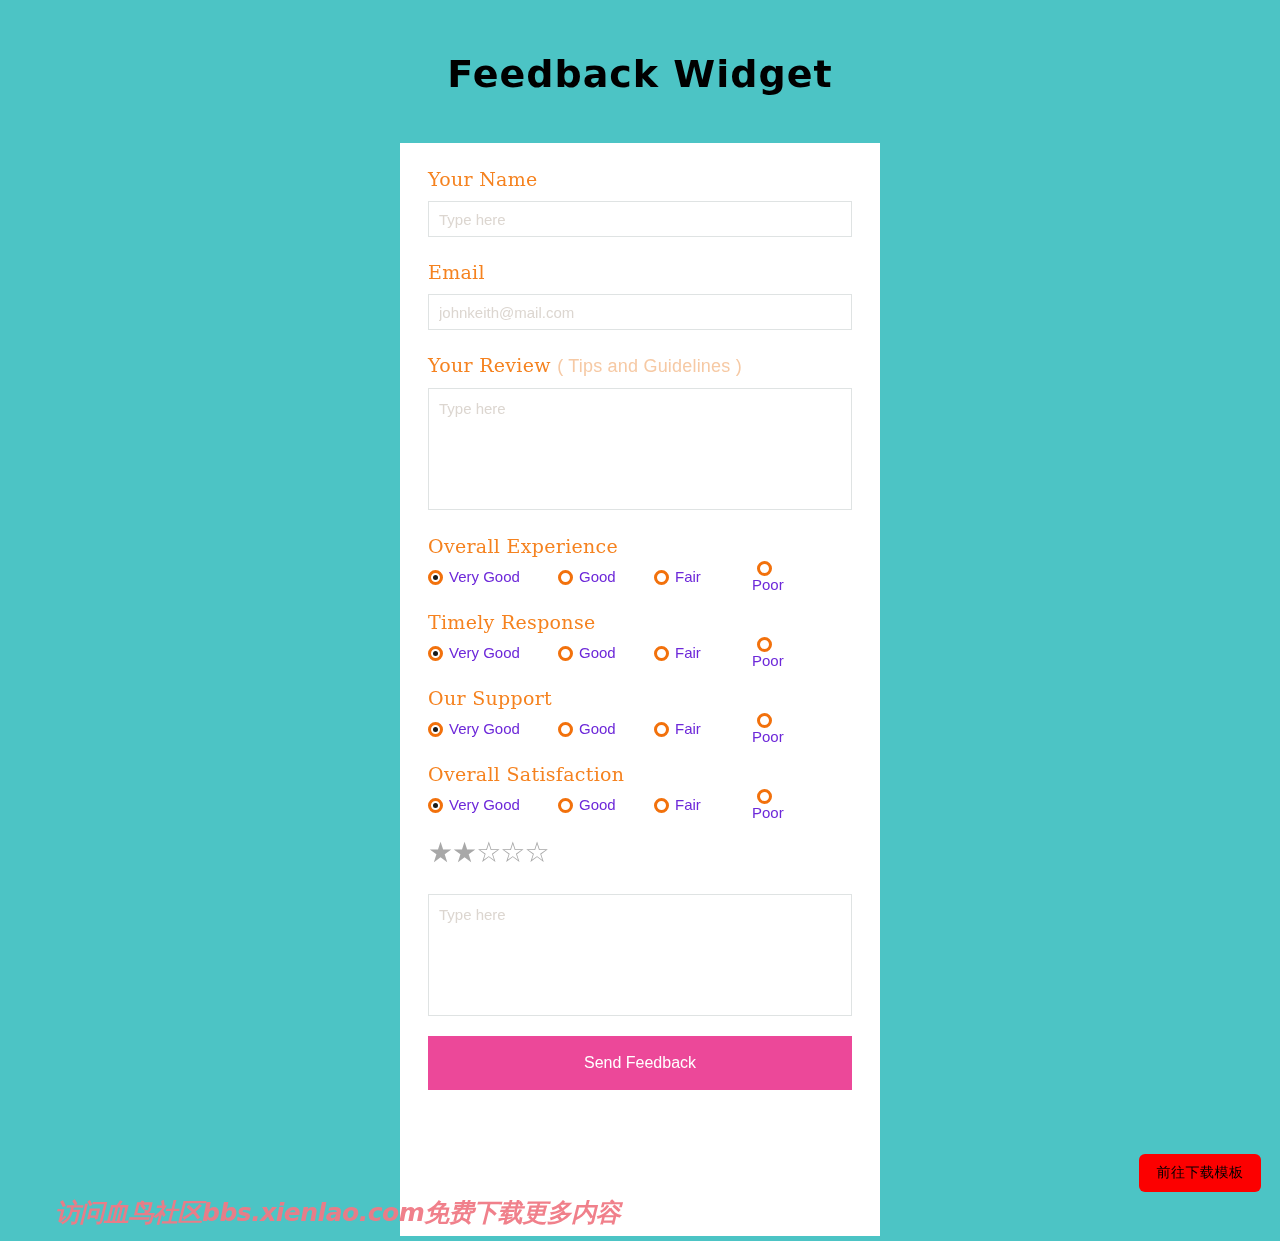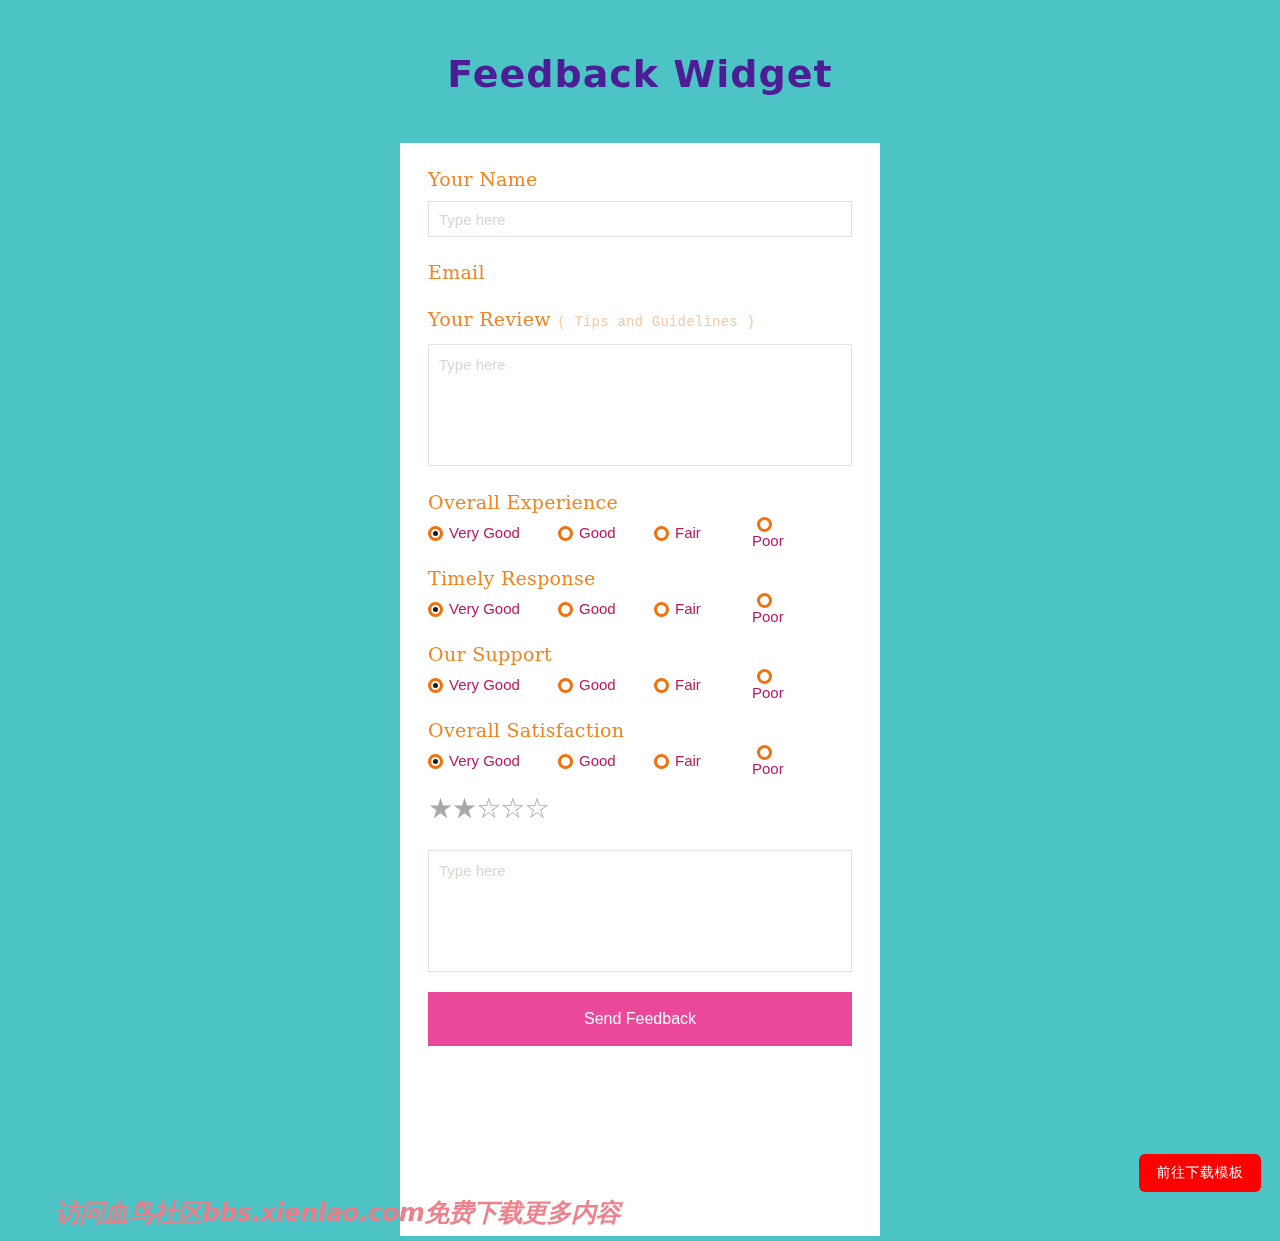--- a/index.html
+++ b/index.html
@@ -15,21 +15,21 @@
     position: relative;
   }
 
   
   .page-title {
     position: absolute;
     top: 50px;
     left: 0;
     width: 1280px;
     text-align: center;
-    color: #4c1d95;
+    color: #000000;
     font-family: "DejaVu Sans", sans-serif;
     font-size: 38px;
     font-weight: bold;
     letter-spacing: 1px;
     line-height: 48px;
     user-select: none;
   }
 
   
   .card {
@@ -54,22 +54,22 @@
     line-height: 24px;
     margin: 0 0 10px 0;
     letter-spacing: 0.3px;
     white-space: nowrap;
   }
   .field-label.small-gap {
     margin-bottom: 8px;
   }
   .label-sub {
     color: #f6c9a4;
-    font-size: 14px;
-    font-family: Liberation Mono, monospace;
+    font-size: 18px;
+    font-family: Liberation Sans, sans-serif;
     letter-spacing: 0.2px;
   }
 
   
   .text-input,
   .text-area {
     display: block;
     width: 100%;
     box-sizing: border-box;
     border: 1px solid #dfe3e3;
@@ -133,21 +133,21 @@
     left: 50%;
     top: 50%;
     width: 5px;
     height: 5px;
     margin-left: -2.5px;
     margin-top: -2.5px;
     border-radius: 50%;
     background: #1a1a1a;
   }
   .radio-text {
-    color: #be185d;
+    color: #6d28d9;
     font-size: 15px;
     font-family: "Liberation Sans", sans-serif;
     line-height: 18px;
   }
 
   
   .stars-row {
     margin-top: 2px;
     margin-bottom: 22px;
     line-height: 30px;
@@ -207,21 +207,21 @@
   }
 
   
   .download-btn {
     position: absolute;
     left: 1139px;
     top: 1154px;
     width: 122px;
     height: 38px;
     background: #fc0000;
-    color: #ffffff;
+    color: #000000;
     border: 0;
     border-radius: 6px;
     font-family: "DejaVu Sans", sans-serif;
     font-size: 14px;
     cursor: pointer;
     padding: 0;
     letter-spacing: 0.5px;
   }
 </style>
 </head>
@@ -232,20 +232,21 @@
 <div class="card">
   <div class="card-inner">
 
     <div class="field-block">
       <div class="field-label">Your Name</div>
       <input class="text-input" type="text" placeholder="Type here" style="">
     </div>
 
     <div class="field-block">
       <div class="field-label">Email</div>
+      <input class="text-input" type="text" placeholder="johnkeith@mail.com" style="">
     </div>
 
     <div class="field-block review">
       <div class="field-label">
         <span>Your Review</span>
         <span class="label-sub">( Tips and Guidelines )</span>
       </div>
       <textarea class="text-area" placeholder="Type here" style=""></textarea>
     </div>
 

